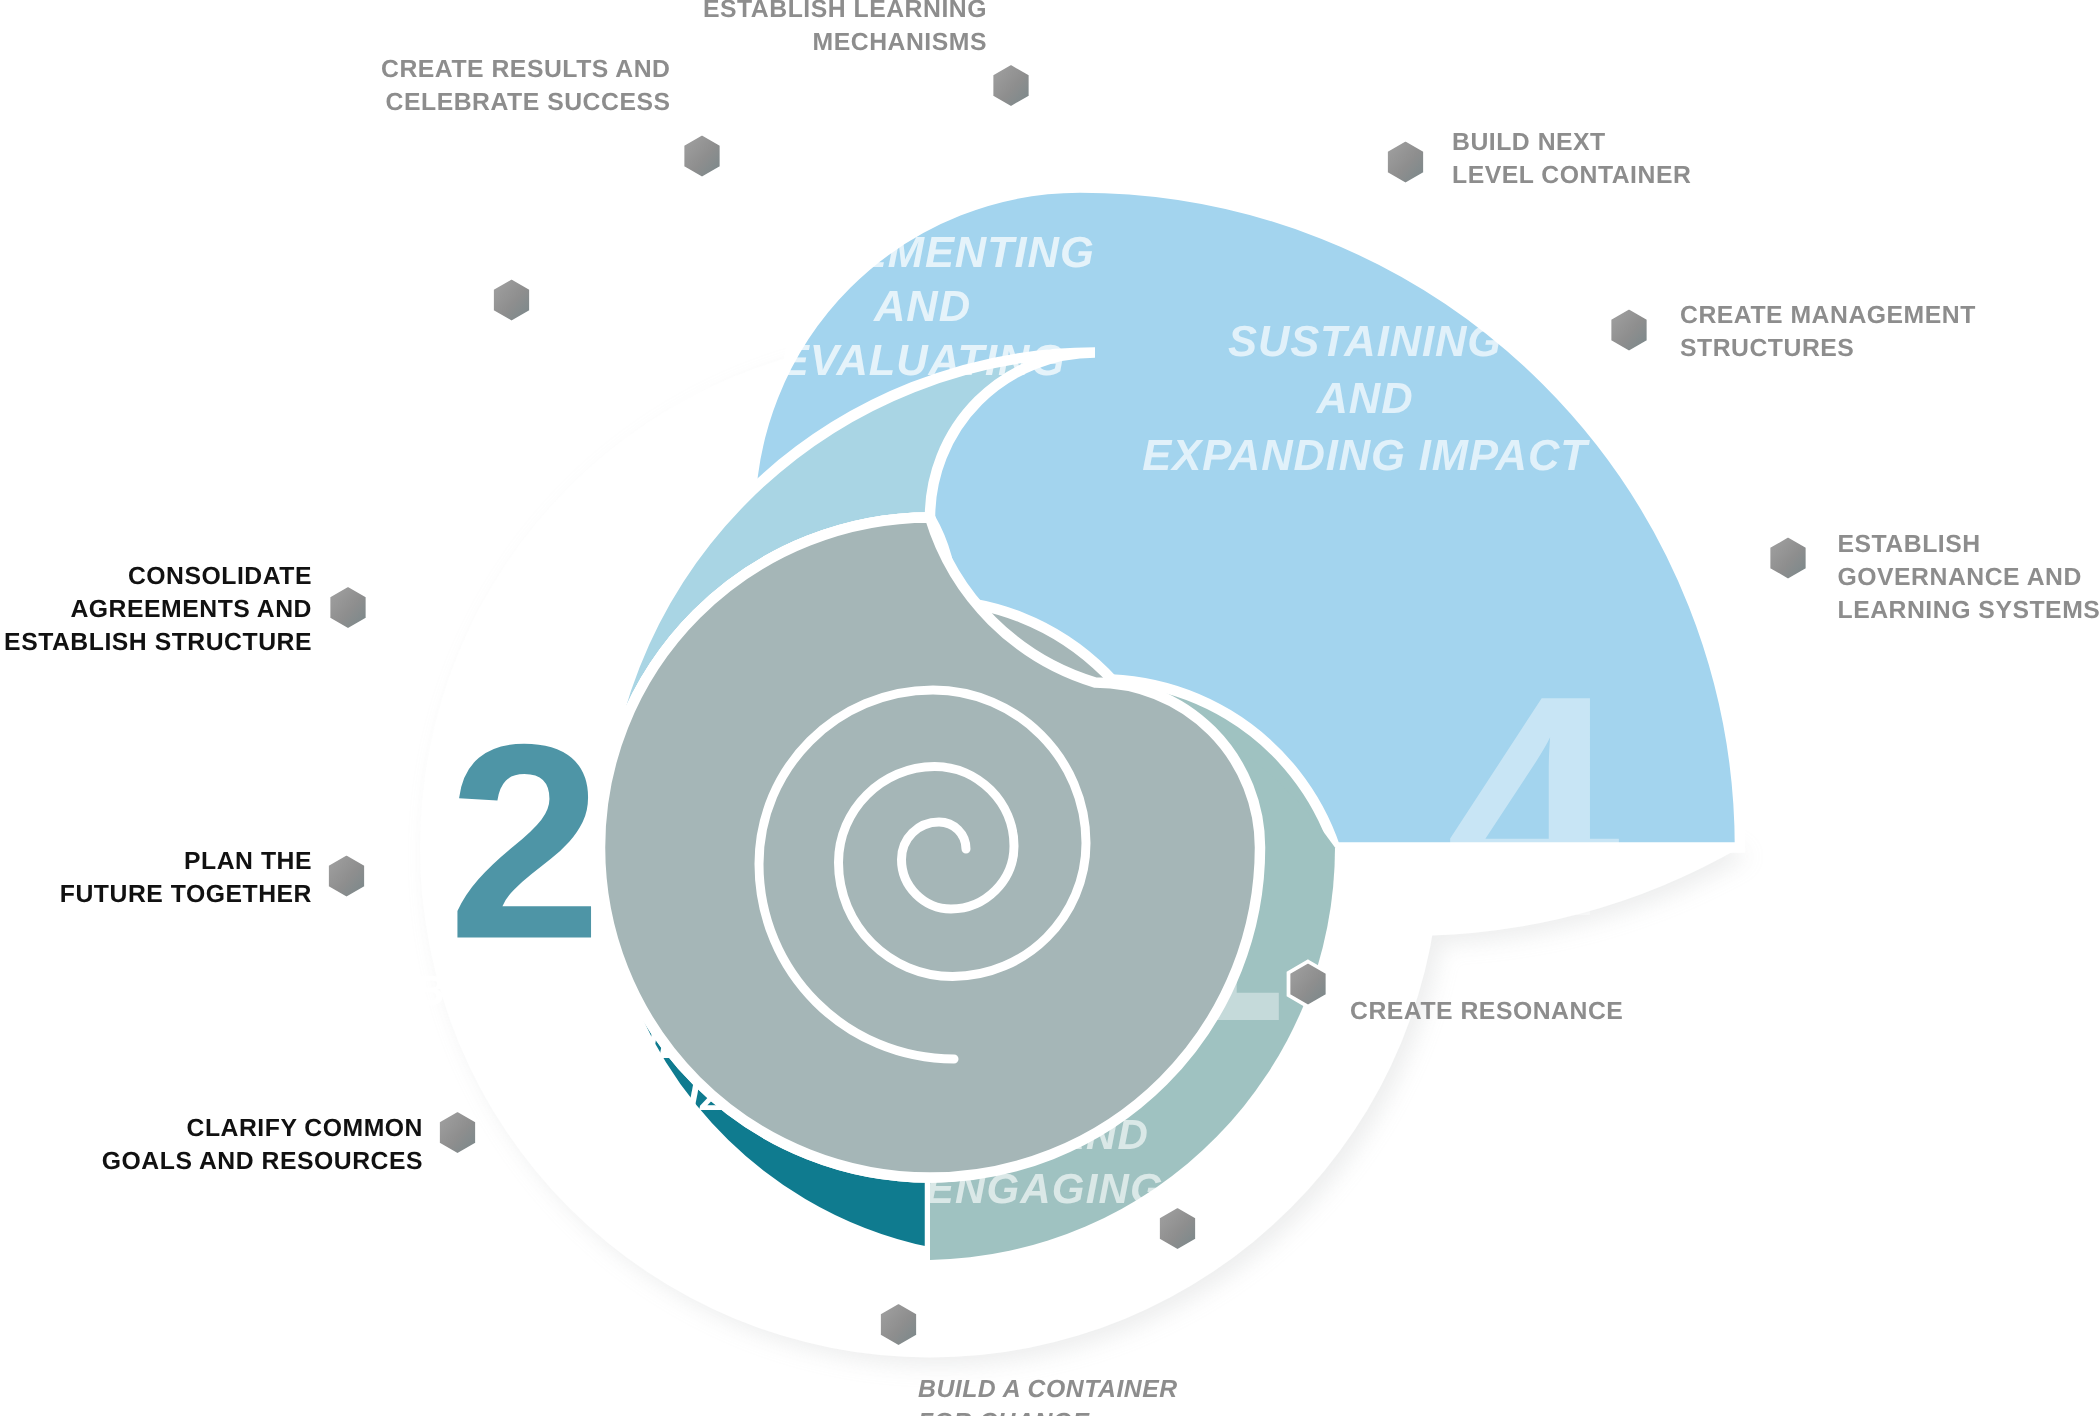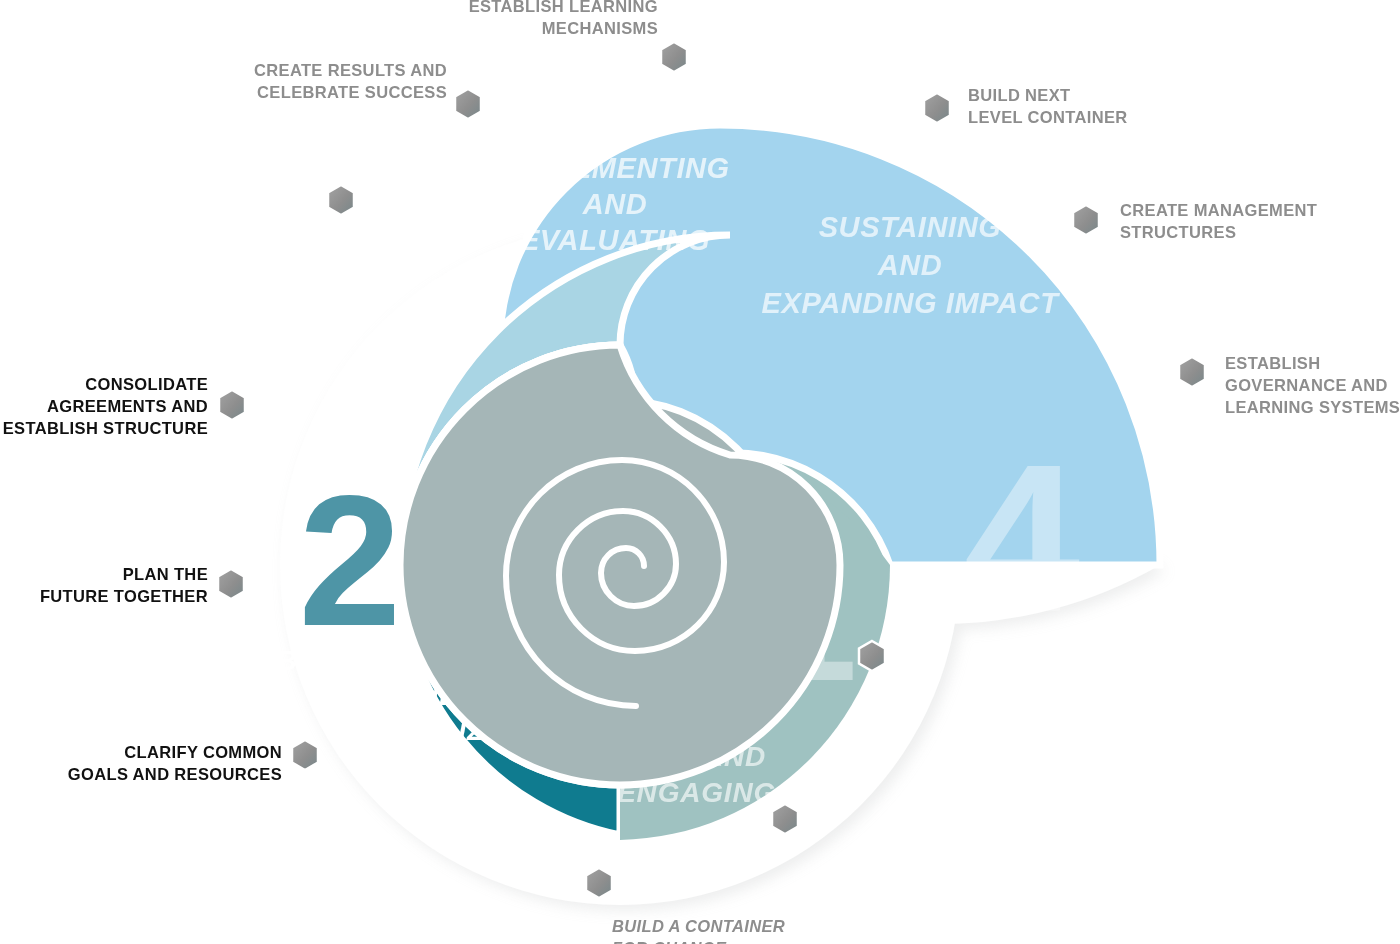--- a/index.html
+++ b/index.html
@@ -144,38 +144,39 @@
 
       <polygon points="937,93 950,100.5 950,115.5 937,123 924,115.5 924,100.5"></polygon>
       <polygon points="1086,205 1099,212.5 1099,227.5 1086,235 1073,227.5 1073,212.5"></polygon>
       <polygon points="1192,357 1205,364.5 1205,379.5 1192,387 1179,379.5 1179,364.5"></polygon>
     </g>
   </svg>
 
   <div class="outside-label align-right" style="right:742px; top:-4px; width:260px;">ESTABLISH LEARNING
 MECHANISMS</div>
 
-  <div class="outside-label align-right" style="right:953px; top:60px; width:260px;text-align:right;">CREATE RESULTS AND
+  <div class="outside-label align-right" style="right:953px; top:36px; width:260px;text-align:right;">CREATE RESULTS AND
 CELEBRATE SUCCESS</div>
 
 
   <div class="outside-label align-right active" style="right:1192px; top:374px; width:290px;">CONSOLIDATE
 AGREEMENTS AND
 ESTABLISH STRUCTURE</div>
 
   <div class="outside-label align-right active" style="right:1192px; top:564px; width:290px;">PLAN THE
 FUTURE TOGETHER</div>
 
   <div class="outside-label align-right active" style="right:1118px; top:742px; width:320px;">CLARIFY COMMON
 GOALS AND RESOURCES</div>
 
   <div class="outside-label align-left" style="left:612px; top:899px; width:320px;font-style:italic;">BUILD A CONTAINER
 FOR CHANGE</div>
 
 
+  <div class="outside-label align-left" style="left:900px; top:647px; width:290px;">CREATE RESONANCE</div>
 
   <div class="outside-label align-left" style="left:968px; top:68px; width:290px;">BUILD NEXT
 LEVEL CONTAINER</div>
 
   <div class="outside-label align-left" style="left:1120px; top:183px; width:290px;">CREATE MANAGEMENT
 STRUCTURES</div>
 
   <div class="outside-label align-left" style="left:1225px; top:336px; width:185px;">ESTABLISH
 GOVERNANCE AND
 LEARNING SYSTEMS</div>

